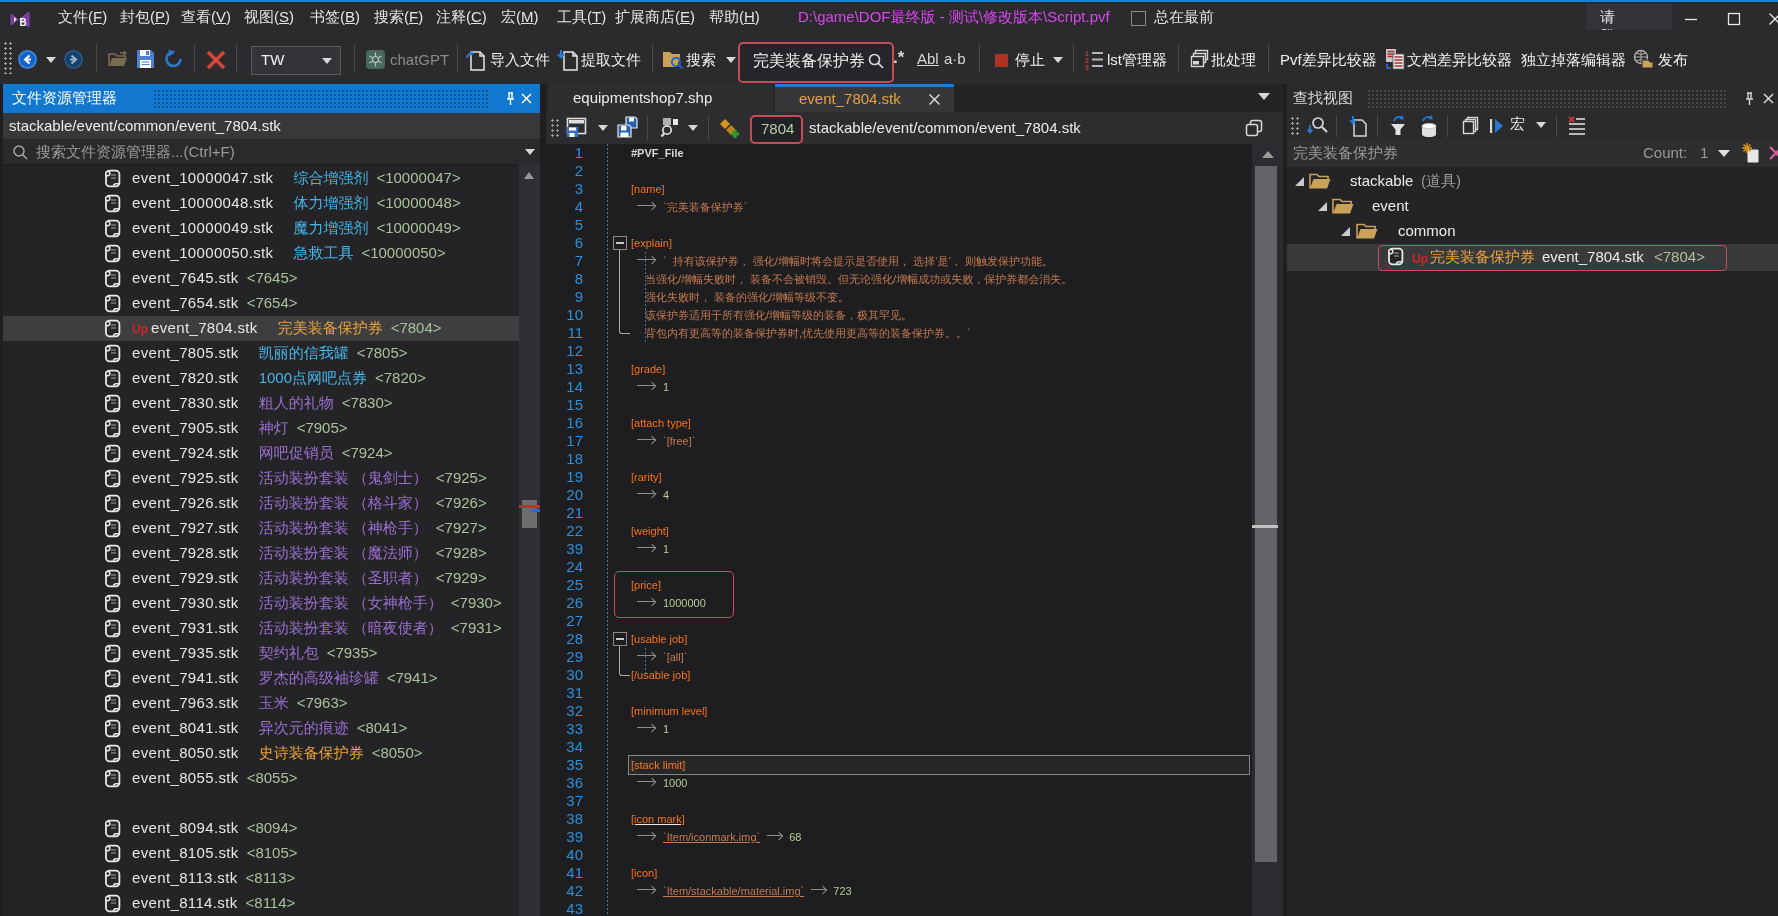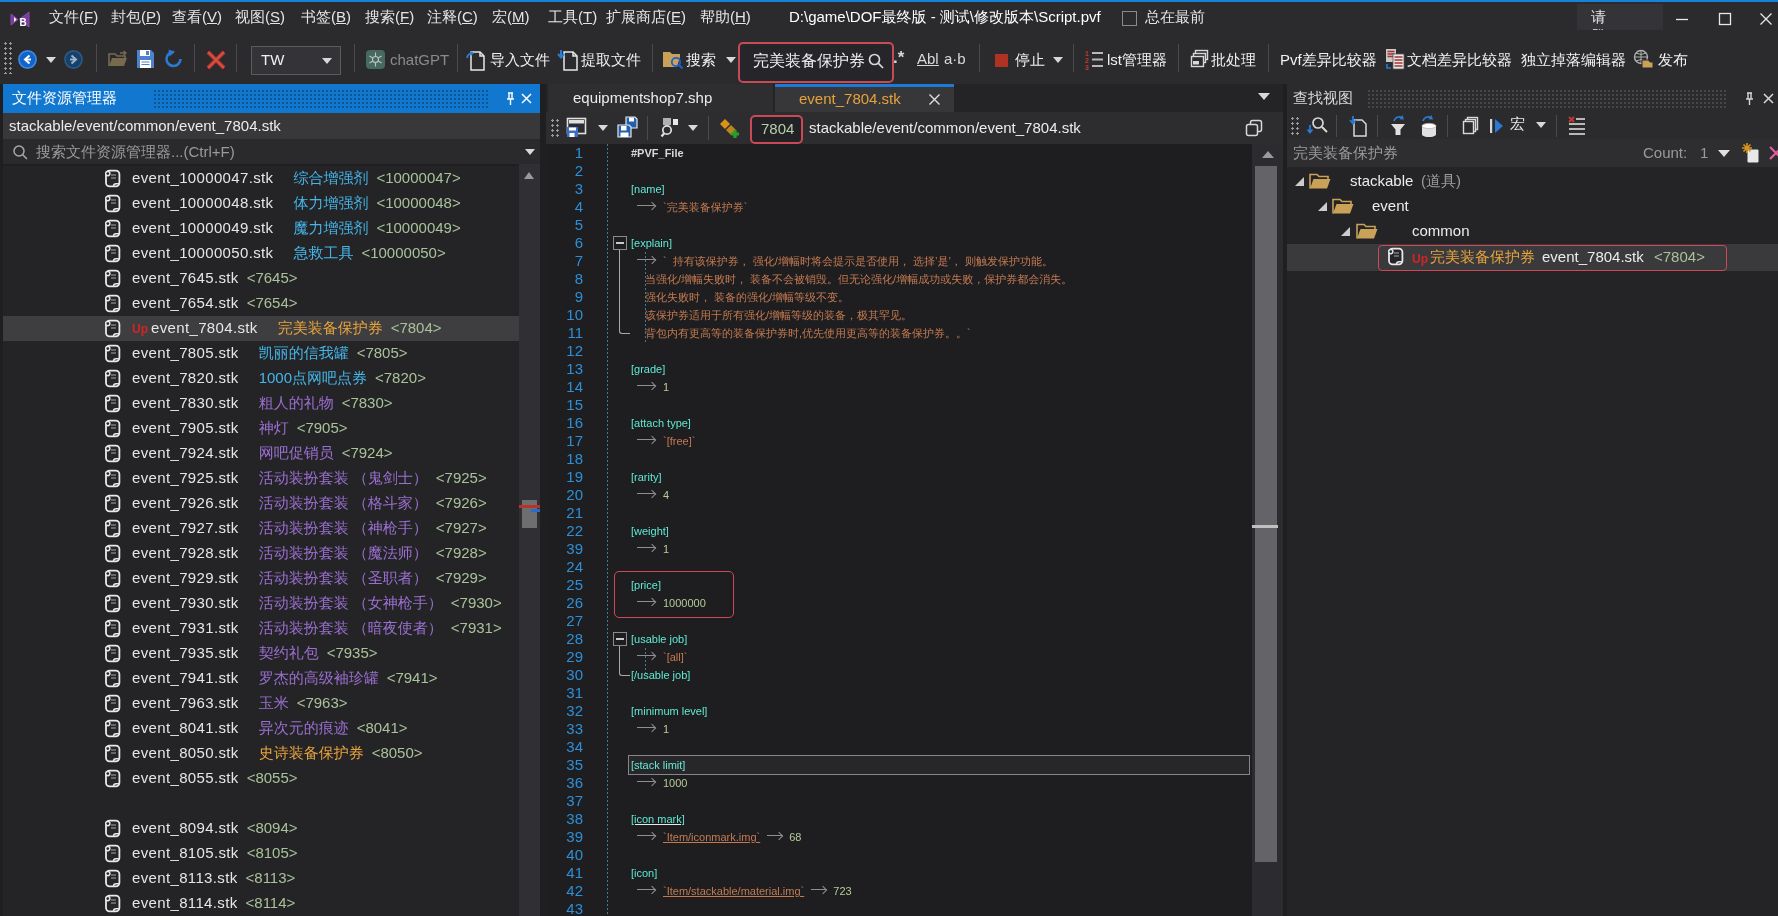--- a/index.html
+++ b/index.html
@@ -9,21 +9,21 @@
   svg{display:block;}
   .lrow{position:absolute;left:0;width:516px;height:25px;}
   .lrow svg.licon{position:absolute;left:100px;top:2px;}
   .lrow .txt{position:absolute;left:129px;top:3px;white-space:nowrap;}
   .lrow .fn{color:#e6e6e6;letter-spacing:0.35px;}
   .lrow .up{color:#d22525;font-weight:bold;font-size:12px;margin-right:3px;}
   .lrow .cy{color:#45b5e8;margin-left:20px;} .lrow .pu{color:#9a6fd0;margin-left:20px;} .lrow .or{color:#e8a23c;margin-left:20px;}
   .lrow .id{color:#a9c29a;margin-left:8px;}
   .ln{position:absolute;left:0;width:37px;height:18px;text-align:right;color:#2f8fd6;font-size:15px;line-height:18px;}
   .cl{position:absolute;left:85px;height:18px;font-size:11px;line-height:18px;white-space:nowrap;}
-  .cl .tg{color:#5eead4;}
+  .cl .tg{color:#f97316;}
   .cl .st{color:#c47a50;}
   .cl .nu{color:#b5cc96;}
   .cl .lk{text-decoration:underline;}
   .cl .pvf{color:#d8d8d8;font-weight:bold;}
   .cl .ar{display:inline-block;width:19px;height:11px;margin:0 7px 0 6px;position:relative;}
   .cl .ar:before{content:"";position:absolute;left:0;top:5px;width:18px;height:1.3px;background:#8f8f8f;}
   .cl .ar:after{content:"";position:absolute;right:1px;top:2.5px;width:5px;height:5px;border-right:1.4px solid #8f8f8f;border-bottom:1.4px solid #8f8f8f;transform:rotate(-45deg);}
   .cl .ar2{display:inline-block;width:16px;height:11px;margin:0 6px 0 4px;position:relative;}
   .cl .ar2:before{content:"";position:absolute;left:0;top:5px;width:15px;height:1.3px;background:#8f8f8f;}
   .cl .ar2:after{content:"";position:absolute;right:1px;top:2.5px;width:5px;height:5px;border-right:1.4px solid #8f8f8f;border-bottom:1.4px solid #8f8f8f;transform:rotate(-45deg);}
@@ -38,33 +38,33 @@
 
 <div class="abs" style="left:0;top:2px;width:1778px;height:28px;background:#2b2b2d;"></div>
 <div class="abs" style="left:10px;top:11px;width:20px;height:17px;">
  <svg width="20" height="17" viewBox="0 0 20 17">
   <path d="M1 3 L8 8.5 L1 14 Z" fill="#7a3a9e" stroke="#8a4aae" stroke-width="1"></path>
   <path d="M19 1 L9 8.5 L19 16 Z" fill="#7a3a9e" stroke="#8a4aae" stroke-width="1"></path>
   <path d="M4 6 L6.5 8.5 L4 11 Z" fill="#fff"></path>
   <text x="9.5" y="14.5" font-size="10" font-weight="bold" fill="#fff" font-family="Liberation Sans">B</text>
  </svg>
 </div>
-<div class="abs" style="left:0;top:2px;width:1554px;height:28px;font-size:15px;color:#e4e4e4;">
+<div class="abs" style="left:9px;top:2px;width:1554px;height:28px;font-size:15px;color:#e4e4e4;">
  <span class="abs" style="left:49px;top:6px;">文件(<u>F</u>)</span>
  <span class="abs" style="left:111px;top:6px;">封包(<u>P</u>)</span>
  <span class="abs" style="left:172px;top:6px;">查看(<u>V</u>)</span>
  <span class="abs" style="left:235px;top:6px;">视图(<u>S</u>)</span>
  <span class="abs" style="left:301px;top:6px;">书签(<u>B</u>)</span>
  <span class="abs" style="left:365px;top:6px;">搜索(<u>F</u>)</span>
  <span class="abs" style="left:427px;top:6px;">注释(<u>C</u>)</span>
  <span class="abs" style="left:492px;top:6px;">宏(<u>M</u>)</span>
  <span class="abs" style="left:548px;top:6px;">工具(<u>T</u>)</span>
  <span class="abs" style="left:606px;top:6px;">扩展商店(<u>E</u>)</span>
  <span class="abs" style="left:700px;top:6px;">帮助(<u>H</u>)</span>
- <span class="abs" style="left:789px;top:6px;color:#ffffff;">D:\game\DOF最终版 - 测试\修改版本\Script.pvf</span>
+ <span class="abs" style="left:789px;top:6px;color:#d946ef;">D:\game\DOF最终版 - 测试\修改版本\Script.pvf</span>
  <span class="abs" style="left:1122px;top:9px;width:13px;height:13px;border:1px solid #8a8a8a;background:#2b2b2d;"></span>
  <span class="abs" style="left:1145px;top:6px;">总在最前</span>
  <span class="abs" style="left:1577px;top:2px;width:86px;height:26px;background:#333338;"></span>
  <span class="abs" style="left:1591px;top:6px;">请登录...</span>
  <svg class="abs" style="left:1675px;top:10px;" width="14" height="14" viewBox="0 0 14 14">
       <path d="M1 7.5 H13" stroke="#e8e8e8" stroke-width="1.3"></path>
     </svg>
  <svg class="abs" style="left:1718px;top:10px;" width="14" height="14" viewBox="0 0 14 14">
       <rect x="1.5" y="1.5" width="11" height="11" fill="none" stroke="#e8e8e8" stroke-width="1.3"></rect>
     </svg>
@@ -749,21 +749,21 @@
         <svg width="11" height="11" viewBox="0 0 11 11">
           <path d="M10 1 V10 H1 Z" fill="#cccccc"></path>
         </svg>
       </span>
   <span class="abs" style="left:69px;top:4px;">
         <svg width="22" height="17" viewBox="0 0 22 17">
           <path d="M1 15.5 V1.5 H8 L10 3.5 H19 V6" fill="none" stroke="#c9a158" stroke-width="1.6"></path>
           <path d="M1 15.5 L4.5 6 H21.5 L18 15.5 Z" fill="#c9a158"></path>
         </svg>
       </span>
-  <span class="abs" style="left:125px;top:3px;color:#ececec;">common</span>
+  <span class="abs" style="left:111px;top:3px;color:#ececec;">common</span>
  </div>
  <div class="abs" style="left:0;top:160px;width:491px;height:27px;background:#3a3a3d;">
   <div class="abs" style="left:91px;top:1px;width:347px;height:24px;border:1.5px solid #cf4857;border-radius:4px;"></div>
   <svg class="abs" style="left:99px;top:2px;" width="19" height="21" viewBox="0 0 19 21">
         <rect x="3" y="2.6" width="13.4" height="15.8" rx="3.6" fill="#26262a" stroke="#e8e8e8" stroke-width="1.8"></rect>
         <circle cx="4.8" cy="5.6" r="2.1" fill="#26262a" stroke="#e8e8e8" stroke-width="1.4"></circle>
         <path d="M10.5 18.3 Q10.5 15.8 13 15.8 H16.3" fill="none" stroke="#e8e8e8" stroke-width="1.4"></path>
         <path d="M8 7 H13 M8 10 H13" stroke="#a8a8a8" stroke-width="1.2"></path>
       </svg>
   <span class="abs" style="left:125px;top:8px;color:#d22525;font-weight:bold;font-size:12px;">Up</span>

